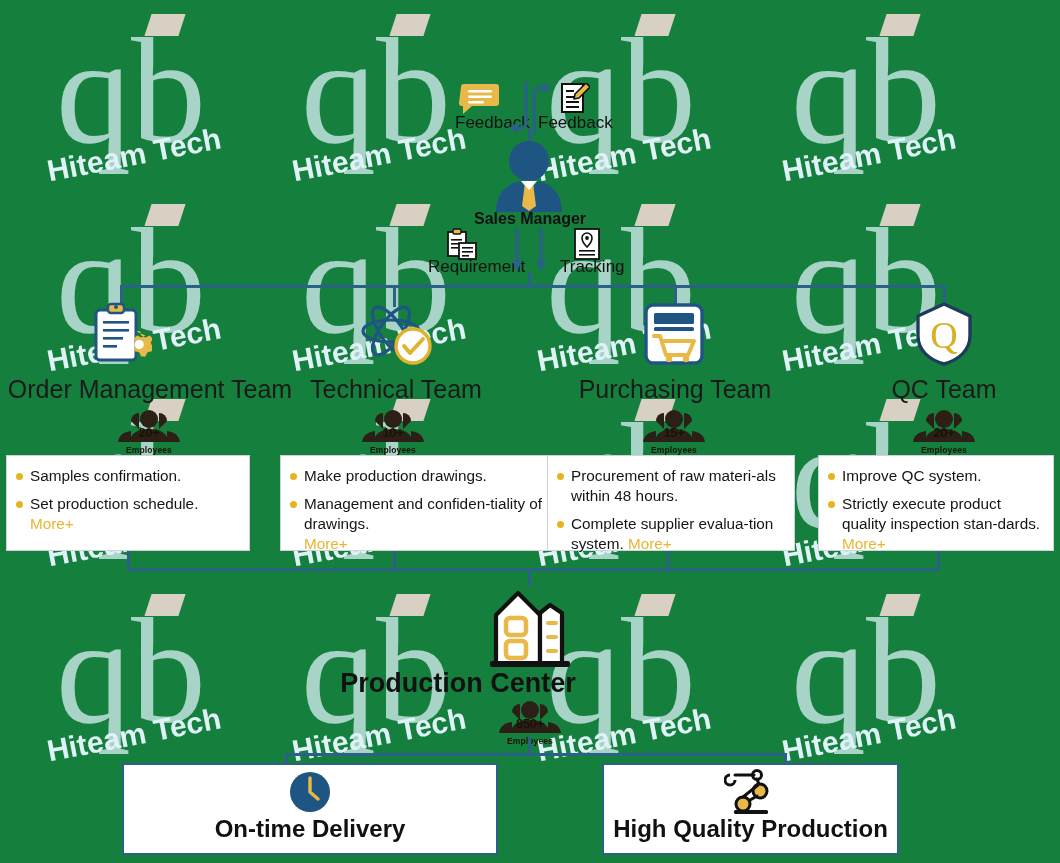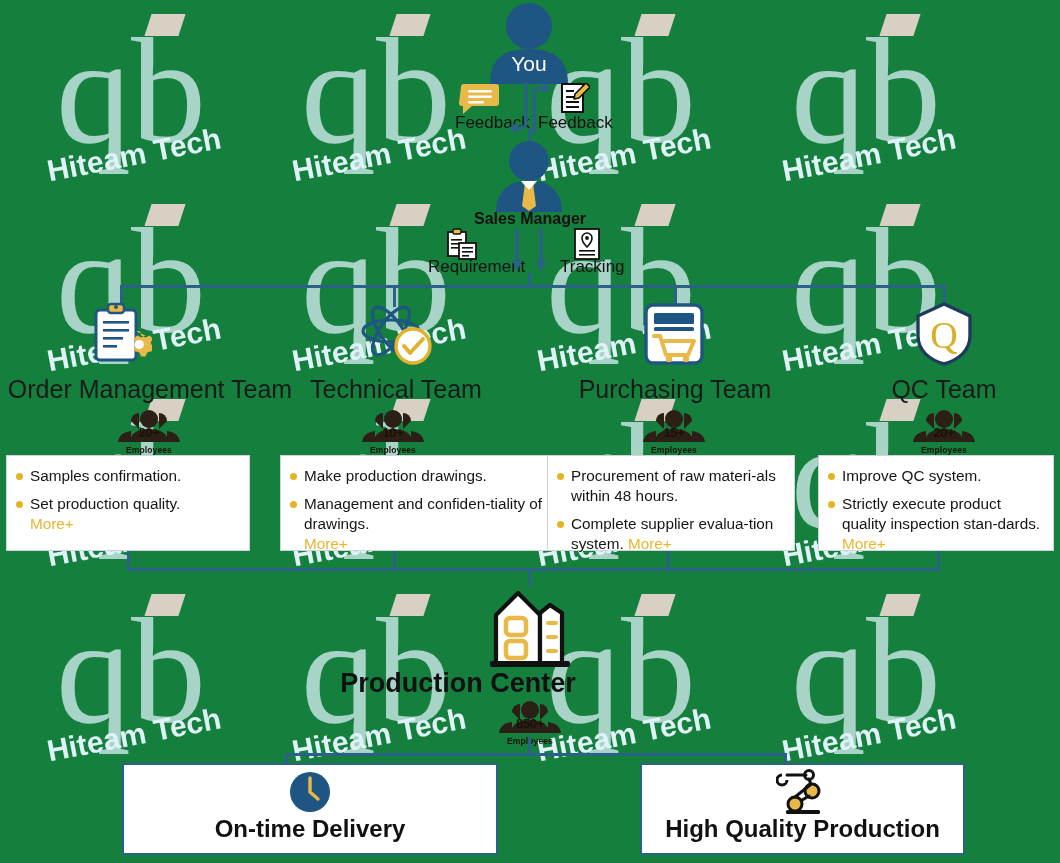--- a/index.html
+++ b/index.html
@@ -166,27 +166,20 @@
 
   <div class="line hline" style="left:127px;top:568px;width:813px"></div>
 
   <div class="line vline" style="left:528px;top:568px;height:18px"></div>
 
   <div class="line vline" style="left:528px;top:737px;height:18px"></div>
   <div class="line hline" style="left:286px;top:753px;width:500px"></div>
   <div class="line vline" style="left:285px;top:753px;height:12px"></div>
   <div class="line vline" style="left:784px;top:753px;height:12px"></div>
 
-  <div class="node" style="left:484px;top:2px;width:90px;height:82px">
-    <svg width="90" height="82" viewBox="0 0 90 82">
-      <circle cx="45" cy="24" r="23" fill="#1F5582"></circle>
-      <path d="M6 82 C6 55 22 47 45 47 C68 47 84 55 84 82 Z" fill="#1F5582"></path>
-    </svg>
-    <div class="you-label">You</div>
-  </div>
 
   <div class="node" style="left:459px;top:84px;width:42px;height:30px">
     <svg width="42" height="30" viewBox="0 0 42 30">
       <path d="M2 3 a3 3 0 0 1 3-3 h32 a3 3 0 0 1 3 3 v16 a3 3 0 0 1 -3 3 h-24 l-9 8 v-8 h-1 a3 3 0 0 1 -3 -3 Z" fill="#E8B948"></path>
       <rect x="9" y="6" width="24" height="2.6" rx="1.3" fill="#fff"></rect>
       <rect x="9" y="11.5" width="24" height="2.6" rx="1.3" fill="#fff"></rect>
       <rect x="9" y="17" width="16" height="2.6" rx="1.3" fill="#fff"></rect>
     </svg>
   </div>
   <div class="node lbl" style="left:455px;top:113px">Feedback</div>
@@ -288,21 +281,21 @@
       <path d="M16 34 C16 25 24 21 35 21 C46 21 54 25 54 34 Z" fill="#2b1f16"></path>
       <path d="M4 34 C5 27 10 24 17 23 L17 34 Z" fill="#2b1f16"></path>
       <path d="M66 34 C65 27 60 24 53 23 L53 34 Z" fill="#2b1f16"></path>
     </svg>
     <div class="cnt">20+</div>
     <div class="cap">Employees</div>
   </div>
   <div class="info" style="left:6px;top:455px;width:244px;height:96px">
     <ul>
       <li><span>Samples confirmation.</span></li>
-      <li><span>Set production quality.</span>
+      <li><span>Set production schedule.</span>
         <br><span class="more">More+</span></li>
     </ul>
   </div>
 
   <div class="node" style="left:358px;top:300px;width:74px;height:66px">
     <svg width="74" height="66" viewBox="0 0 74 66">
       <g fill="none" stroke="#1F5582" stroke-width="3.2">
         <ellipse cx="33" cy="31" rx="11" ry="28" transform="rotate(35 33 31)"></ellipse>
         <ellipse cx="33" cy="31" rx="11" ry="28" transform="rotate(-35 33 31)"></ellipse>
         <ellipse cx="33" cy="31" rx="28" ry="11"></ellipse>
@@ -419,21 +412,21 @@
   <div class="result" style="left:122px;top:763px;width:376px;height:92px">
     <div style="position:absolute;left:50%;transform:translateX(-50%);top:6px;width:42px;height:42px">
       <svg width="42" height="42" viewBox="0 0 42 42">
         <circle cx="21" cy="21" r="20" fill="#1F5582"></circle>
         <path d="M21 7 L21 21 L29 28" fill="none" stroke="#E8B948" stroke-width="3.4" stroke-linecap="round" stroke-linejoin="round"></path>
       </svg>
     </div>
     <div class="rtitle">On-time Delivery</div>
   </div>
 
-  <div class="result" style="left:640px;top:763px;width:325px;height:92px">
+  <div class="result" style="left:602px;top:763px;width:297px;height:92px">
     <div style="position:absolute;left:50%;transform:translateX(-50%);top:4px;width:54px;height:46px">
       <svg width="54" height="46" viewBox="0 0 54 46">
         <path d="M6 6 a5 5 0 1 0 5 5" fill="none" stroke="#111" stroke-width="3"></path>
         <path d="M11 6 L30 6" stroke="#111" stroke-width="3" stroke-linecap="round"></path>
         <circle cx="33" cy="6" r="4.5" fill="none" stroke="#111" stroke-width="3"></circle>
         <path d="M33 10 L37 21" stroke="#111" stroke-width="3" stroke-linecap="round"></path>
         <circle cx="36" cy="22" r="7" fill="#E8B948" stroke="#111" stroke-width="3"></circle>
         <path d="M33 27 L21 34" stroke="#111" stroke-width="3" stroke-linecap="round"></path>
         <circle cx="19" cy="35" r="7" fill="#E8B948" stroke="#111" stroke-width="3"></circle>
         <path d="M19 28 L34 16" stroke="#111" stroke-width="3" stroke-linecap="round"></path>

